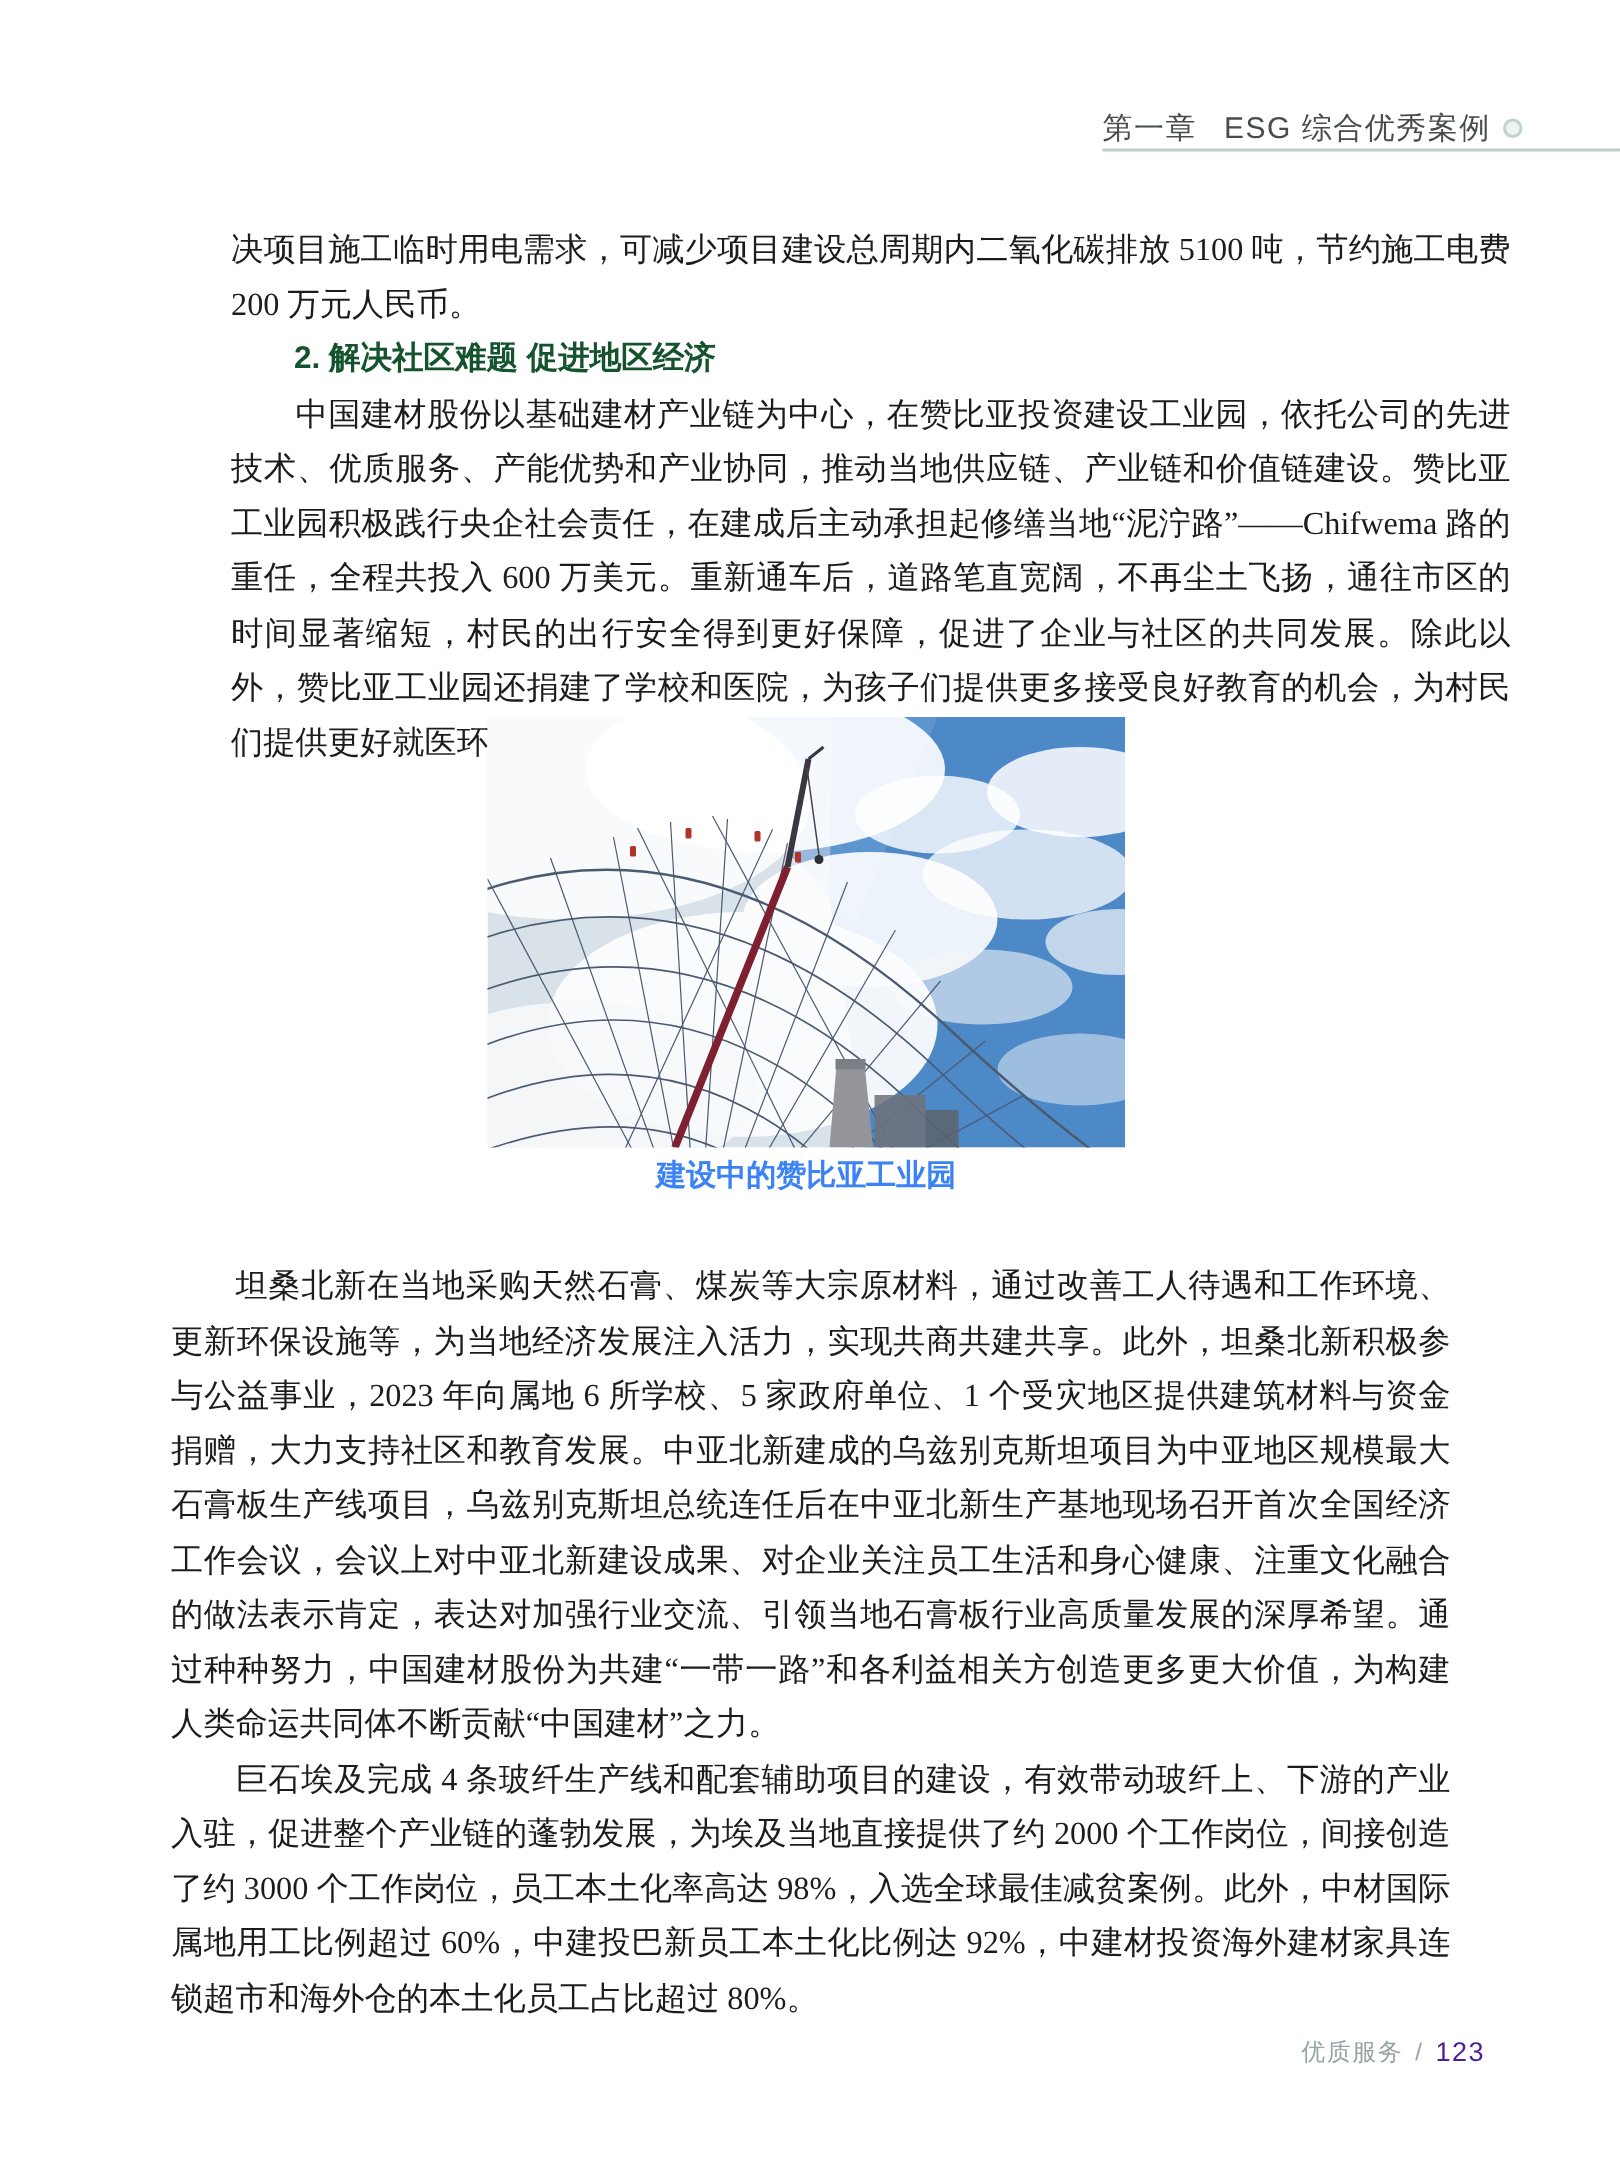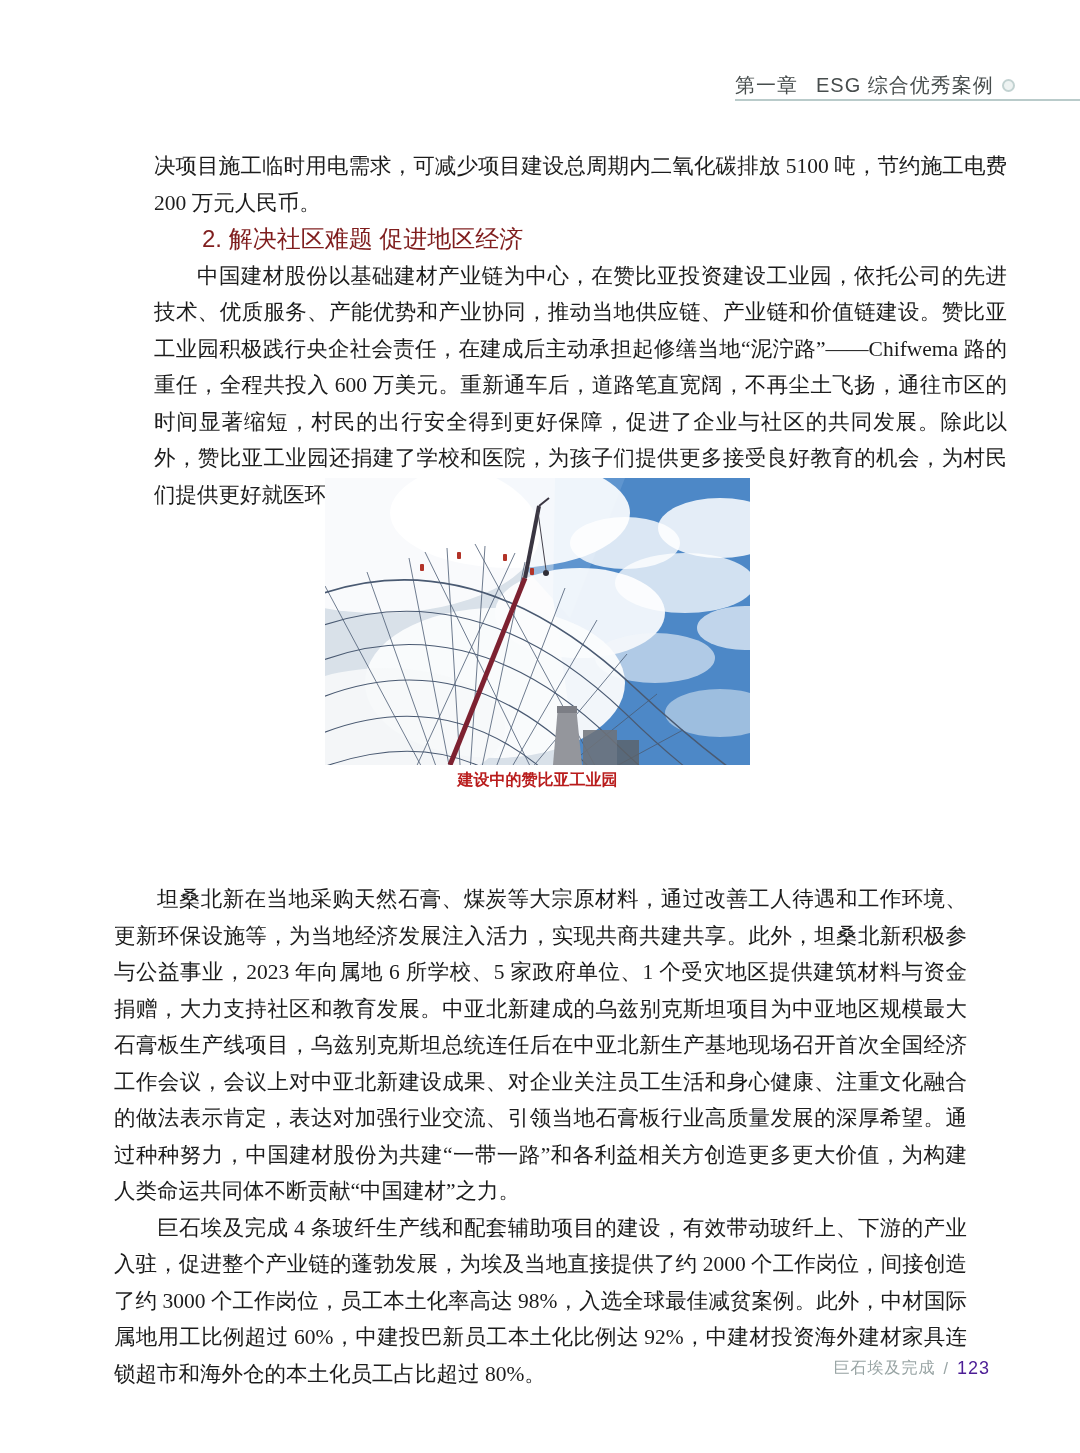--- a/index.html
+++ b/index.html
@@ -31,33 +31,33 @@
   
   .textblock{
     position:absolute;left:114px;width:853px;
     font-size:21.5px;line-height:36.5px;
     text-align:justify;
   }
   .textblock p{margin:0;}
   .p-indent{text-indent:2em;}
   .section-heading{
     font-family:"Liberation Sans", sans-serif;
-    font-weight:normal;font-size:24px;color:#7f1d1d;
+    font-weight:bold;font-size:21px;color:#14532d;
     text-indent:2em;
   }
   #block1{top:148px;margin-left:40px;}
-  #block2{top:839px;margin-top:42px;}
+  #block2{top:839px;}
   
   .figure{position:absolute;left:325px;top:478px;width:425px;height:287px;}
   .figure svg{display:block;}
   .caption{
     position:absolute;left:325px;top:770px;width:425px;
     text-align:center;
     font-family:"Liberation Sans", sans-serif;
-    font-weight:bold;font-size:16px;color:#b91c1c;
+    font-weight:bold;font-size:20px;color:#3b82f6;
   }
   
   .footer{
     position:absolute;top:1358px;right:90px;
     font-family:"Liberation Sans", sans-serif;
     font-size:16px;color:#97a3a3;letter-spacing:1px;
     display:flex;align-items:center;gap:8px;
   }
   .footer .pagenum{color:#4c1d95;font-size:18px;}
 </style>
@@ -151,18 +151,18 @@
     </svg>
   </div>
   <div class="caption">建设中的赞比亚工业园</div>
 
   <div class="textblock" id="block2">
     <p class="p-indent">坦桑北新在当地采购天然石膏、煤炭等大宗原材料，通过改善工人待遇和工作环境、更新环保设施等，为当地经济发展注入活力，实现共商共建共享。此外，坦桑北新积极参与公益事业，2023 年向属地 6 所学校、5 家政府单位、1 个受灾地区提供建筑材料与资金捐赠，大力支持社区和教育发展。中亚北新建成的乌兹别克斯坦项目为中亚地区规模最大石膏板生产线项目，乌兹别克斯坦总统连任后在中亚北新生产基地现场召开首次全国经济工作会议，会议上对中亚北新建设成果、对企业关注员工生活和身心健康、注重文化融合的做法表示肯定，表达对加强行业交流、引领当地石膏板行业高质量发展的深厚希望。通过种种努力，中国建材股份为共建“一带一路”和各利益相关方创造更多更大价值，为构建人类命运共同体不断贡献“中国建材”之力。</p>
     <p class="p-indent">巨石埃及完成 4 条玻纤生产线和配套辅助项目的建设，有效带动玻纤上、下游的产业入驻，促进整个产业链的蓬勃发展，为埃及当地直接提供了约 2000 个工作岗位，间接创造了约 3000 个工作岗位，员工本土化率高达 98%，入选全球最佳减贫案例。此外，中材国际属地用工比例超过 60%，中建投巴新员工本土化比例达 92%，中建材投资海外建材家具连锁超市和海外仓的本土化员工占比超过 80%。</p>
   </div>
 
   <div class="footer">
-    <span>巨石埃及完成</span>
+    <span>优质服务</span>
     <span>/</span>
     <span class="pagenum">123</span>
   </div>
 
 </div>
 
 </body></html>

